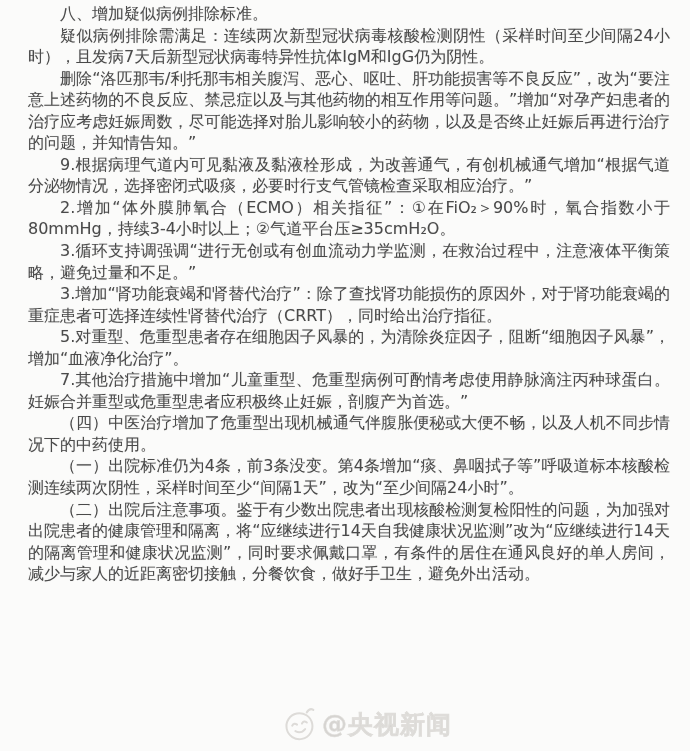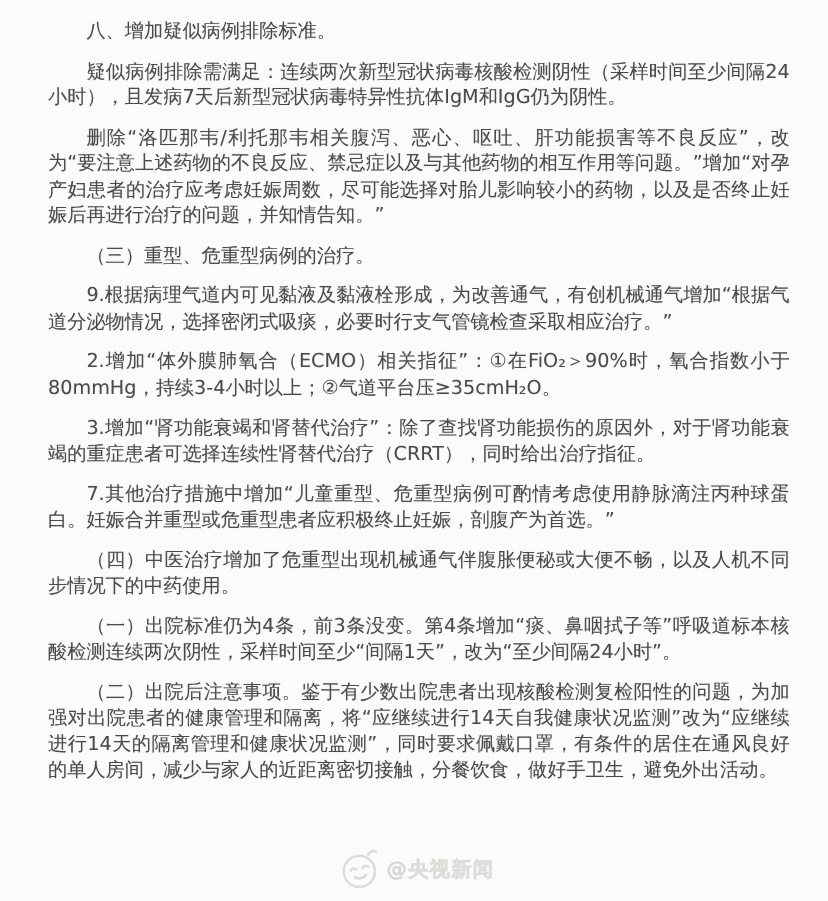--- a/index.html
+++ b/index.html
@@ -20,21 +20,21 @@
     left: 28px;
     right: 20px;
     font-size: 16px;
     line-height: 21.55px;
     text-align: justify;
     color: #4a4a4a;
     filter: blur(0.3px);
     text-shadow: 0 0 1px rgba(90,90,90,0.25);
   }
   .doc p {
-    margin: 12px;
+    margin: 0;
     padding: 0;
     text-indent: 2em;
     word-break: normal;
     overflow-wrap: break-word;
   }
   .watermark {
     position: absolute;
     left: 282px;
     top: 705px;
     display: flex;
@@ -43,40 +43,41 @@
     opacity: 0.55;
     pointer-events: none;
   }
   .wm-icon {
     width: 36px;
     height: 38px;
     transform: rotate(-12deg);
     flex: 0 0 auto;
   }
   .wm-text {
-    font-size: 17px;
+    font-size: 25px;
     font-weight: bold;
     letter-spacing: 1px;
     color: #b9b6b1;
     -webkit-text-stroke: 0.5px #c9c6c1;
     filter: blur(0.5px);
     white-space: nowrap;
   }
 </style>
 </head>
 <body style="background: rgb(251, 251, 250);">
 
 <div class="doc" style="color: rgb(74, 74, 74);">
   <p>八、增加疑似病例排除标准。</p>
   <p>疑似病例排除需满足：连续两次新型冠状病毒核酸检测阴性（采样时间至少间隔24小时），且发病7天后新型冠状病毒特异性抗体IgM和IgG仍为阴性。</p>
   <p>删除“洛匹那韦/利托那韦相关腹泻、恶心、呕吐、肝功能损害等不良反应”，改为“要注意上述药物的不良反应、禁忌症以及与其他药物的相互作用等问题。”增加“对孕产妇患者的治疗应考虑妊娠周数，尽可能选择对胎儿影响较小的药物，以及是否终止妊娠后再进行治疗的问题，并知情告知。”</p>
-  <p>（三）重型、危重型病例的治疗。</p>
   <p>9.根据病理气道内可见黏液及黏液栓形成，为改善通气，有创机械通气增加“根据气道分泌物情况，选择密闭式吸痰，必要时行支气管镜检查采取相应治疗。”</p>
   <p>2.增加“体外膜肺氧合（ECMO）相关指征”：①在FiO₂＞90%时，氧合指数小于80mmHg，持续3-4小时以上；②气道平台压≥35cmH₂O。</p>
+  <p>3.循环支持调强调“进行无创或有创血流动力学监测，在救治过程中，注意液体平衡策略，避免过量和不足。”</p>
   <p>3.增加“肾功能衰竭和肾替代治疗”：除了查找肾功能损伤的原因外，对于肾功能衰竭的重症患者可选择连续性肾替代治疗（CRRT），同时给出治疗指征。</p>
+  <p>5.对重型、危重型患者存在细胞因子风暴的，为清除炎症因子，阻断“细胞因子风暴”，增加“血液净化治疗”。</p>
   <p>7.其他治疗措施中增加“儿童重型、危重型病例可酌情考虑使用静脉滴注丙种球蛋白。妊娠合并重型或危重型患者应积极终止妊娠，剖腹产为首选。”</p>
   <p>（四）中医治疗增加了危重型出现机械通气伴腹胀便秘或大便不畅，以及人机不同步情况下的中药使用。</p>
   <p>（一）出院标准仍为4条，前3条没变。第4条增加“痰、鼻咽拭子等”呼吸道标本核酸检测连续两次阴性，采样时间至少“间隔1天”，改为“至少间隔24小时”。</p>
   <p>（二）出院后注意事项。鉴于有少数出院患者出现核酸检测复检阳性的问题，为加强对出院患者的健康管理和隔离，将“应继续进行14天自我健康状况监测”改为“应继续进行14天的隔离管理和健康状况监测”，同时要求佩戴口罩，有条件的居住在通风良好的单人房间，减少与家人的近距离密切接触，分餐饮食，做好手卫生，避免外出活动。</p>
 </div>
 
 <div class="watermark">
   <svg class="wm-icon" viewBox="0 0 36 38" xmlns="http://www.w3.org/2000/svg">
     <g fill="none" stroke="#c5c2bd" stroke-width="2" stroke-linecap="round">
       <circle cx="17" cy="21" r="13"></circle>

